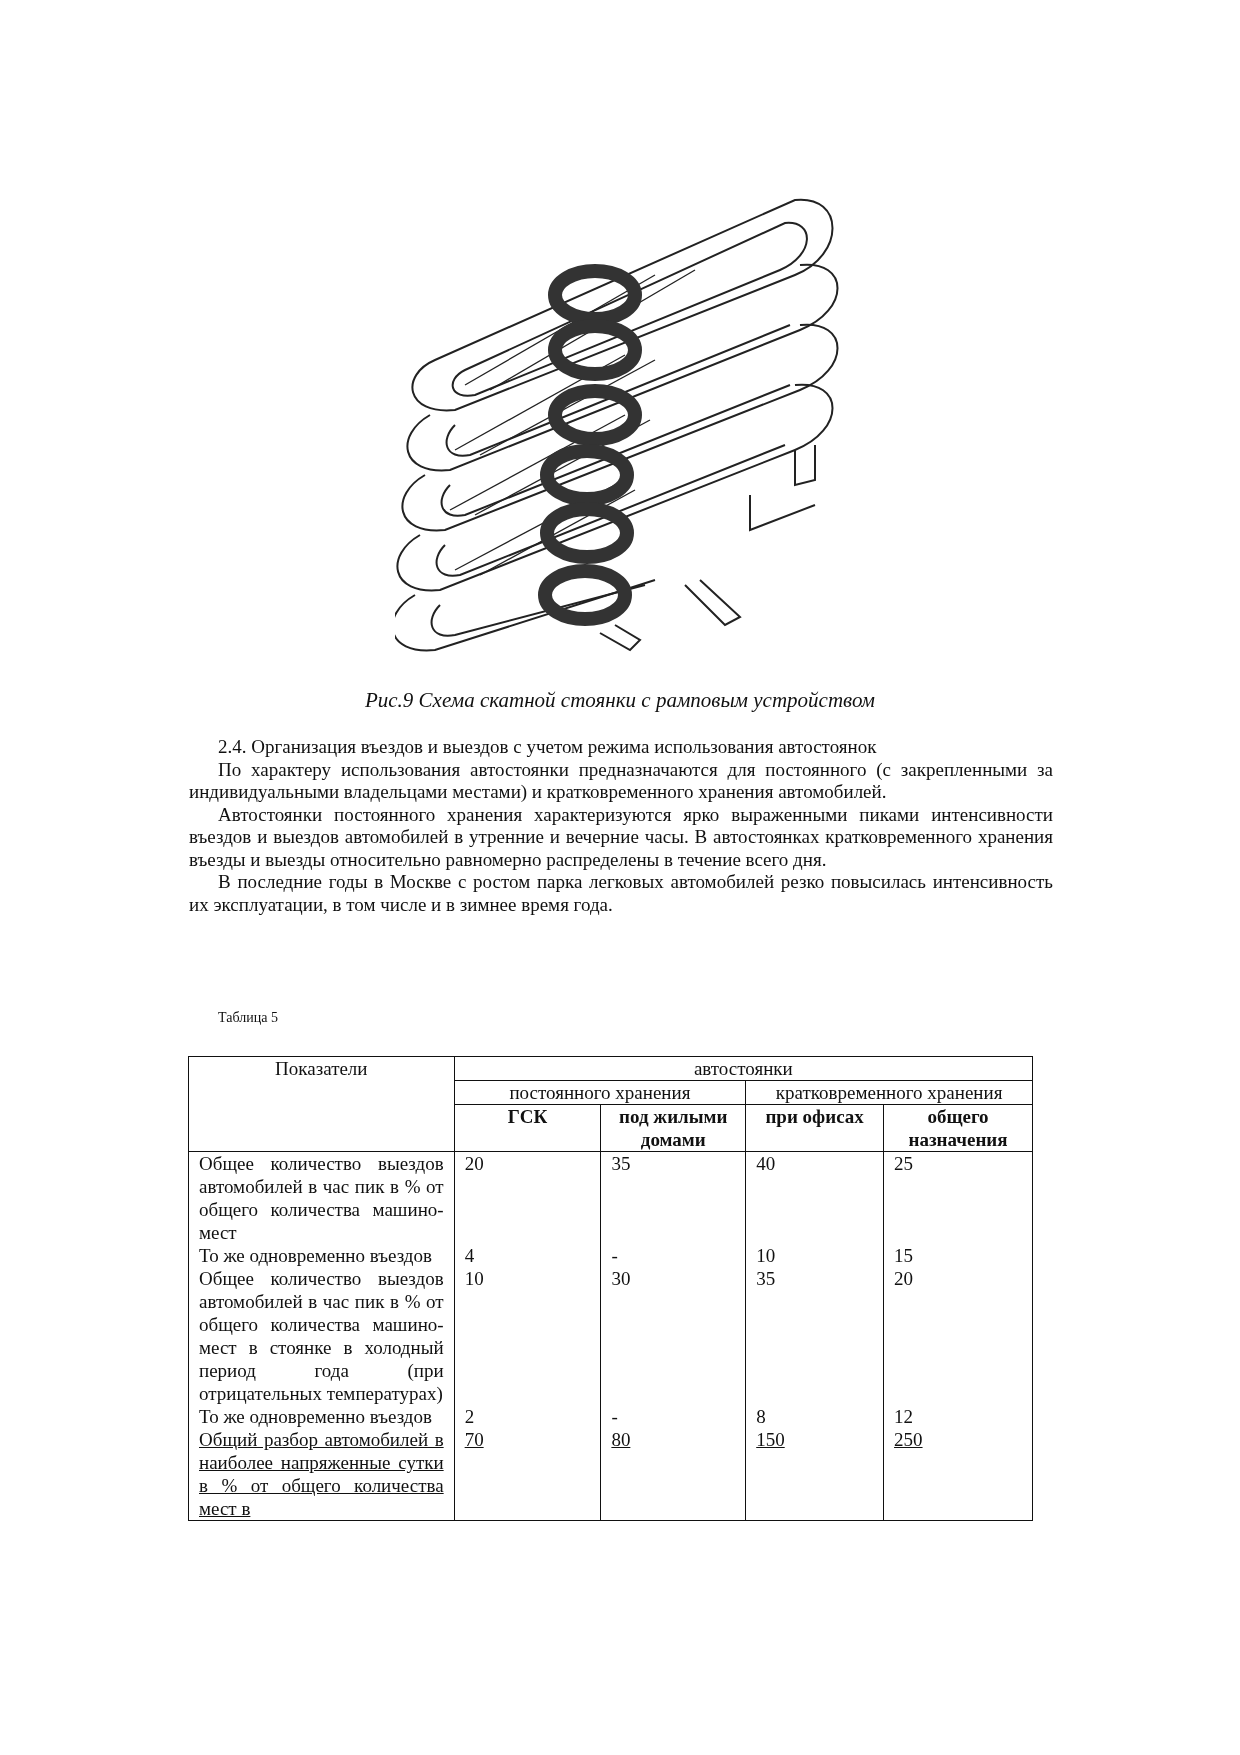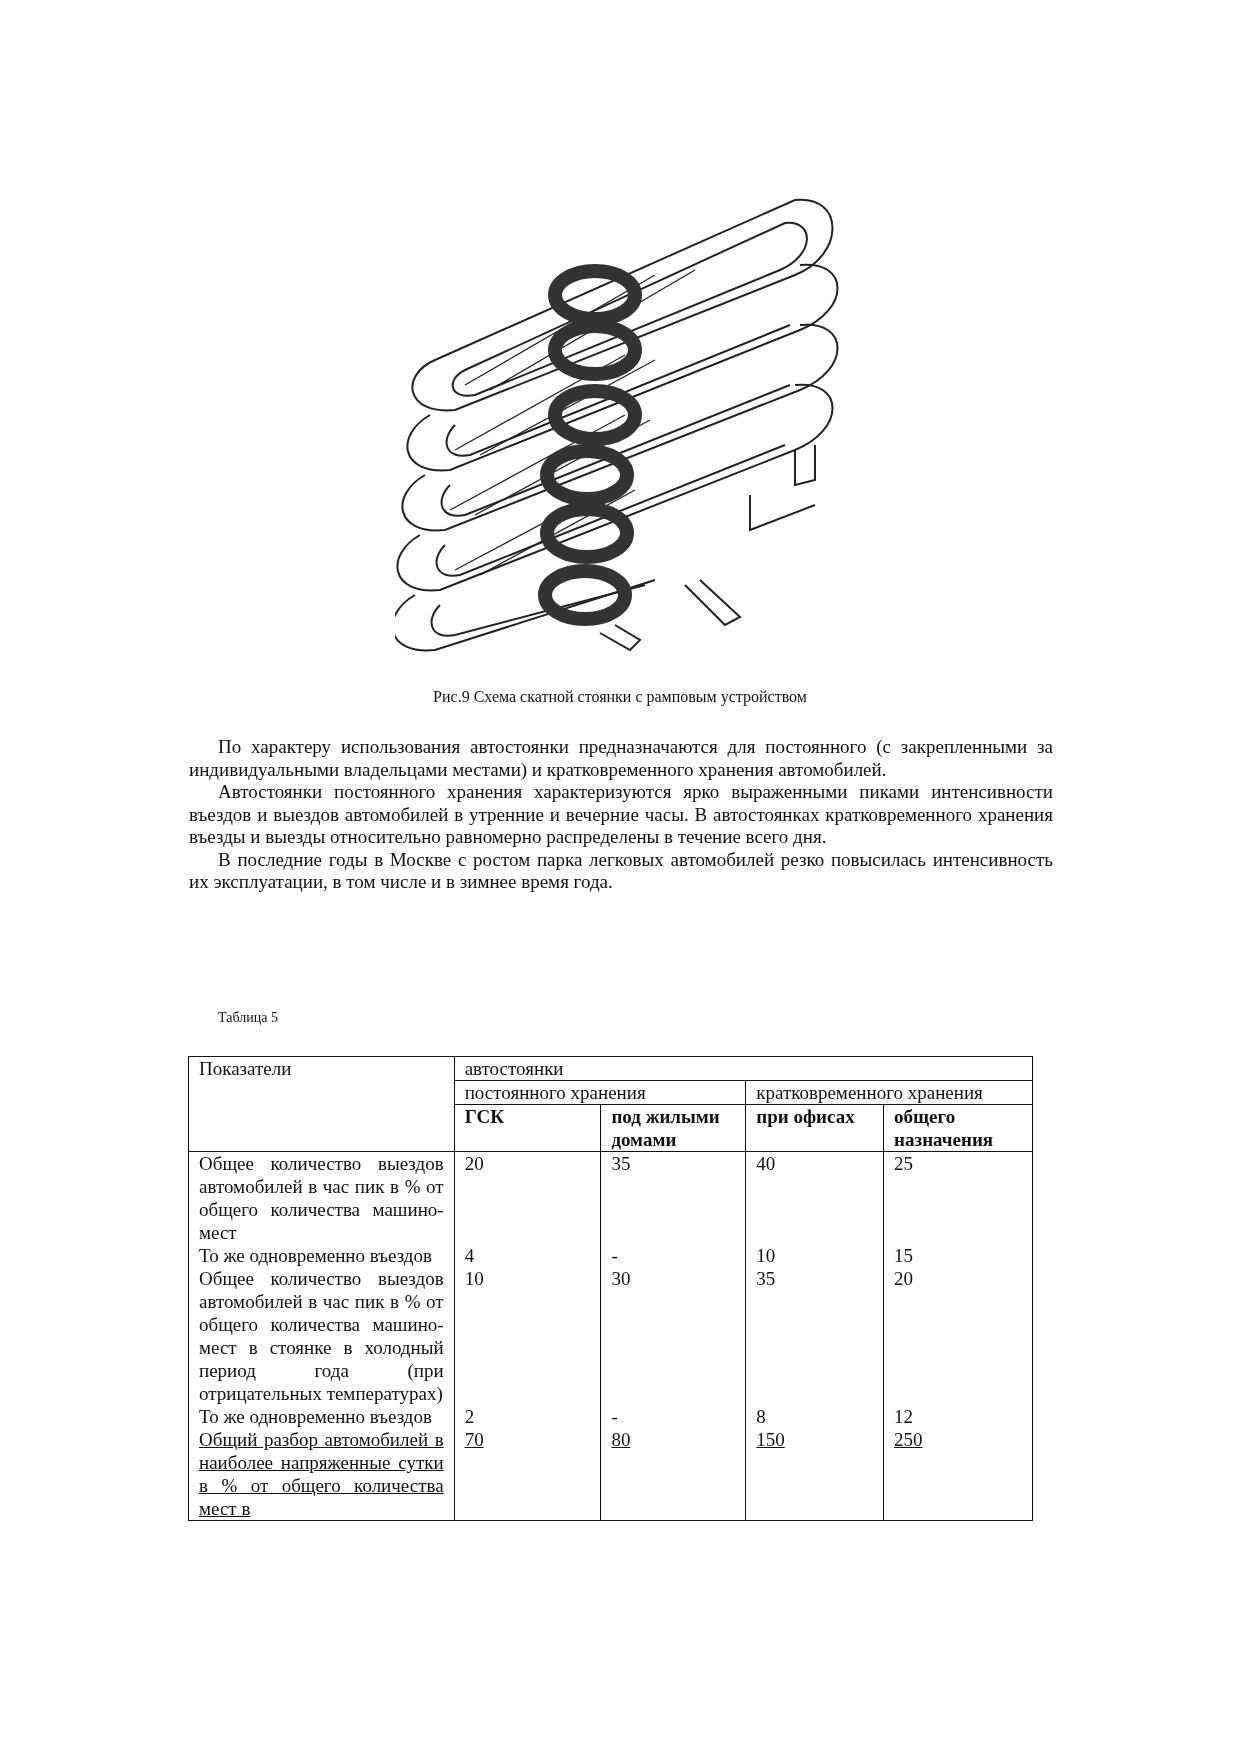--- a/index.html
+++ b/index.html
@@ -1,28 +1,28 @@
 <!DOCTYPE html>
 <html><head>
 <meta charset="utf-8">
 <style>
   html, body { margin:0; padding:0; background:#ffffff; }
   body { width:1240px; height:1755px; position:relative; overflow:hidden;
          font-family:"Liberation Serif", "DejaVu Serif", serif; color:#111; }
   .page { position:absolute; left:0; top:0; width:1240px; height:1755px; }
   .figure { position:absolute; left:395px; top:185px; width:470px; height:475px; }
-  .caption { position:absolute; left:0; width:1240px; top:688px; text-align:center; font-size:16px; }
+  .caption { position:absolute; left:0; width:1240px; top:688px; text-align:center; font-size:21px;font-style:italic; }
   .body-text { position:absolute; left:189px; width:864px; top:736px; font-size:19px; line-height:22.5px; }
   .body-text p { margin:0; text-align:justify; text-indent:29px; }
   .table-label { position:absolute; left:218px; top:1010px; font-size:14px; }
   table.t5 { position:absolute; left:188px; top:1056px; width:845px; border-collapse:collapse;
              font-size:19px; line-height:23px; }
   table.t5 td, table.t5 th { border-left:1.5px solid #111; border-right:1.5px solid #111;
              padding:0 10px; vertical-align:top; font-weight:normal; }
-  table.t5 thead th { border:1.5px solid #111; text-align:left; }
+  table.t5 thead th { border:1.5px solid #111; text-align:center; }
   table.t5 thead th.ind { border-bottom:none; }
   table.t5 thead th.blank { border-top:none; border-bottom:none; }
   table.t5 thead tr:last-child th { border-bottom:1.5px solid #111;font-weight:bold; }
   table.t5 tbody td { text-align:left; }
   table.t5 tbody td.ind { text-align:justify; text-align-last:left; width:245px; }
   table.t5 tbody tr:last-child td { border-bottom:1.5px solid #111;text-decoration:underline; }
   table.t5 col.c0 { width:266px; }
   table.t5 col.c1 { width:147px; }
   table.t5 col.c2 { width:145px; }
   table.t5 col.c3 { width:138px; }
@@ -80,20 +80,21 @@
       <ellipse cx="200" cy="230" rx="40" ry="24"></ellipse>
       <ellipse cx="192" cy="290" rx="40" ry="24"></ellipse>
       <ellipse cx="192" cy="348" rx="40" ry="24"></ellipse>
       <ellipse cx="190" cy="410" rx="40" ry="24"></ellipse>
     </g>
   </svg>
 
   <div class="caption">Рис.9 Схема скатной стоянки с рамповым устройством</div>
 
   <div class="body-text">
+    <p>2.4. Организация въездов и выездов с учетом режима использования автостоянок</p>
     <p>По характеру использования автостоянки предназначаются для постоянного (с закрепленными за индивидуальными владельцами местами) и кратковременного хранения автомобилей.</p>
     <p>Автостоянки постоянного хранения характеризуются ярко выраженными пиками интенсивности въездов и выездов автомобилей в утренние и вечерние часы. В автостоянках кратковременного хранения въезды и выезды относительно равномерно распределены в течение всего дня.</p>
     <p>В последние годы в Москве с ростом парка легковых автомобилей резко повысилась интенсивность их эксплуатации, в том числе и в зимнее время года.</p>
   </div>
 
   <div class="table-label">Таблица 5</div>
 
   <table class="t5">
     <colgroup>
       <col class="c0">

